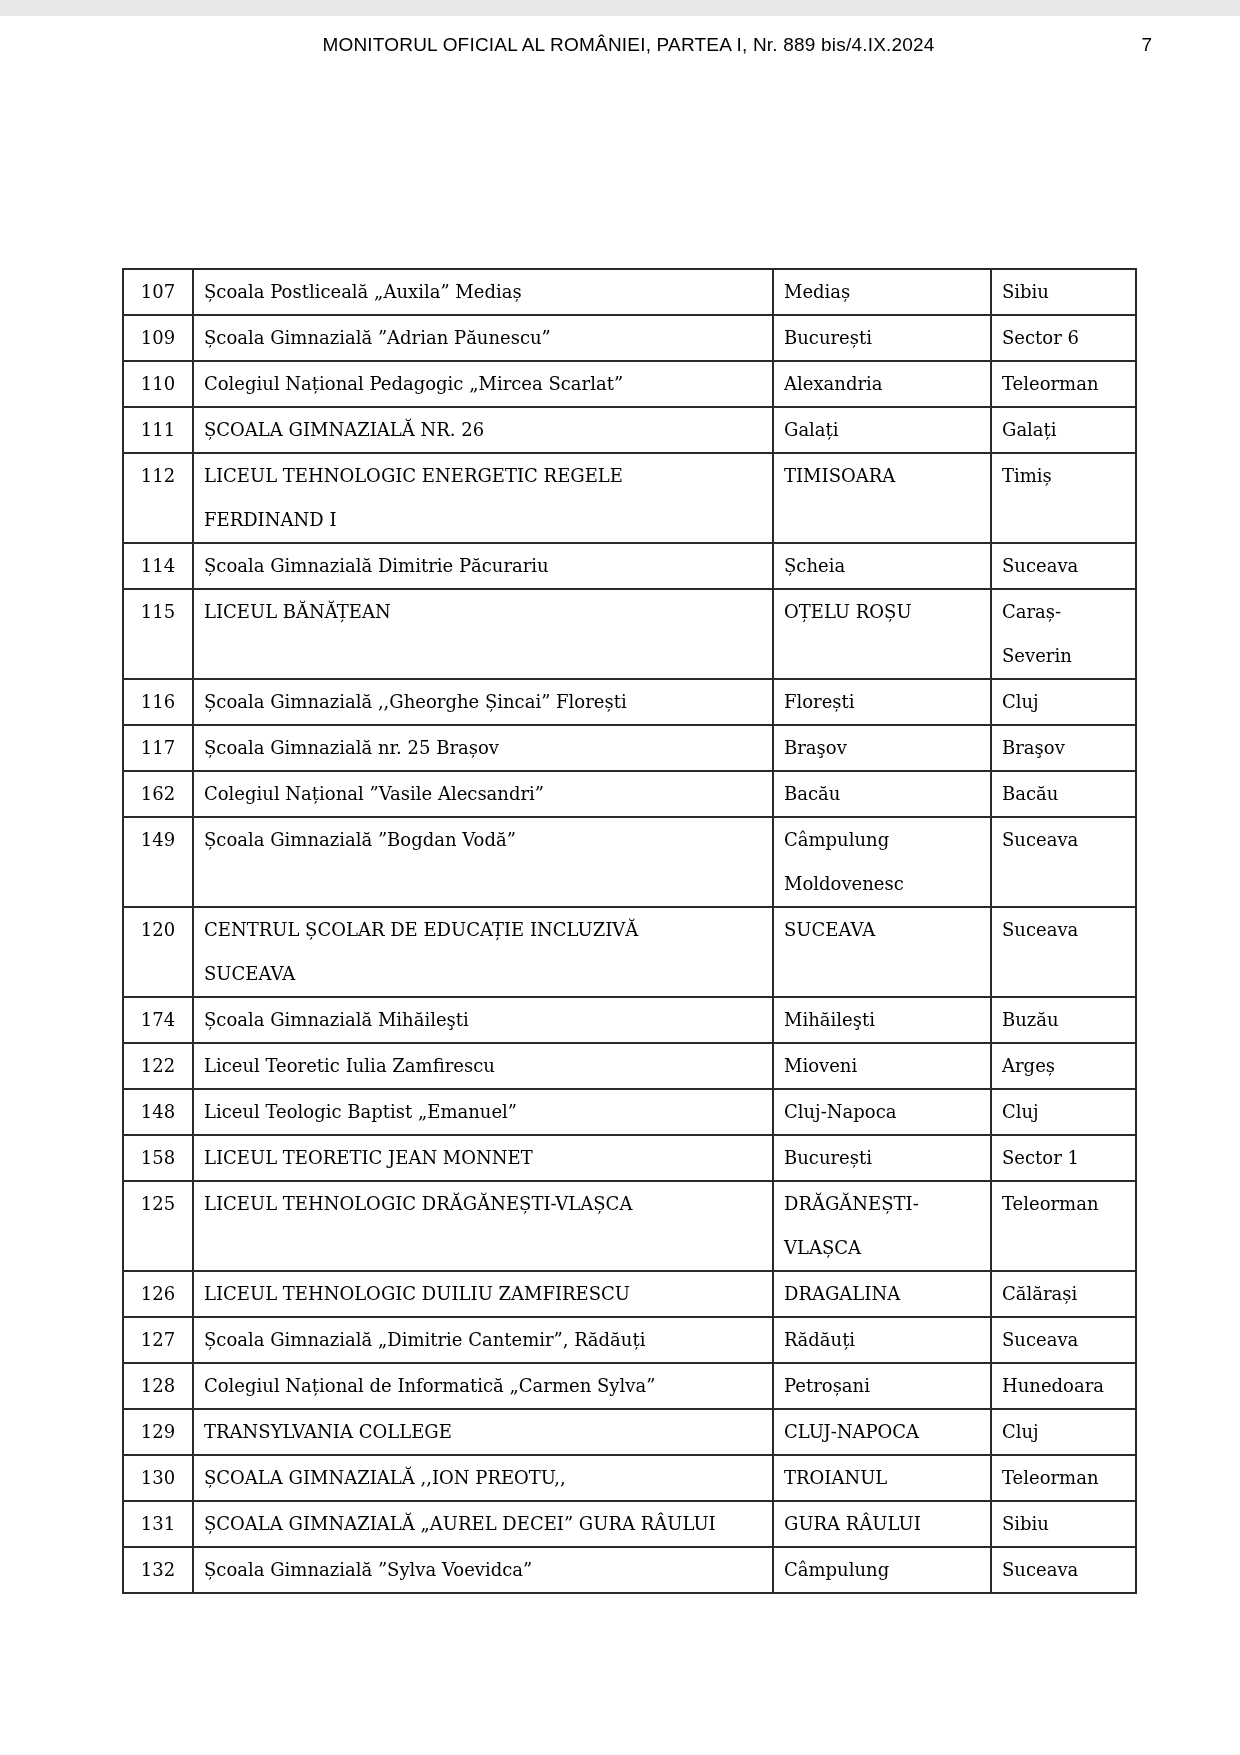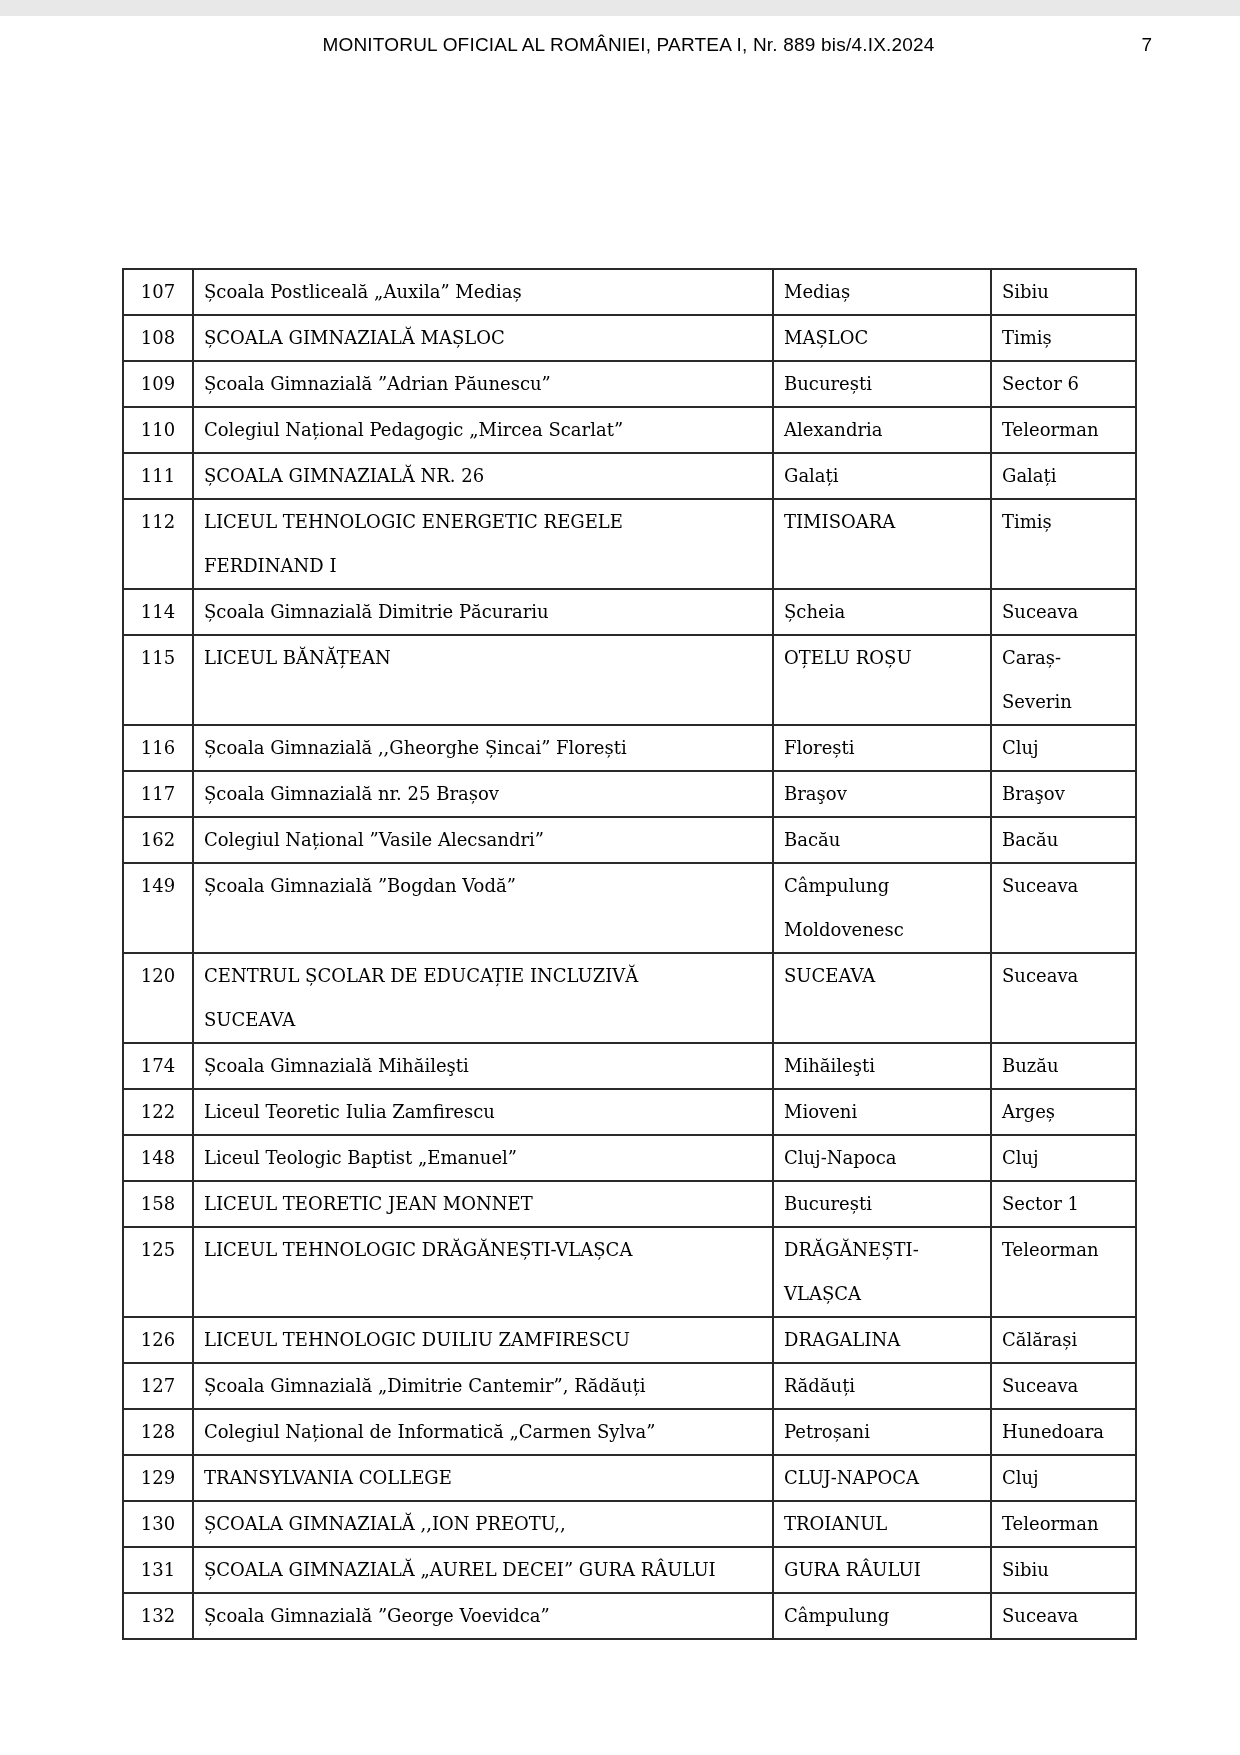--- a/index.html
+++ b/index.html
@@ -82,26 +82,20 @@
       <col style="width:145px">
     </colgroup>
     <tbody id="table-body">
         <tr>
           <td class="col-no">107</td>
           <td class="col-name">Școala Postliceală „Auxila” Mediaș</td>
           <td class="col-city">Mediaș</td>
           <td class="col-county">Sibiu</td>
         </tr>
         <tr>
-          <td class="col-no">108</td>
-          <td class="col-name">ȘCOALA GIMNAZIALĂ MAȘLOC</td>
-          <td class="col-city">MAȘLOC</td>
-          <td class="col-county">Timiș</td>
-        </tr>
-        <tr>
           <td class="col-no">109</td>
           <td class="col-name">Școala Gimnazială ”Adrian Păunescu”</td>
           <td class="col-city">București</td>
           <td class="col-county">Sector 6</td>
         </tr>
         <tr>
           <td class="col-no">110</td>
           <td class="col-name">Colegiul Național Pedagogic „Mircea Scarlat”</td>
           <td class="col-city">Alexandria</td>
           <td class="col-county">Teleorman</td>
@@ -226,20 +220,20 @@
           <td class="col-county">Teleorman</td>
         </tr>
         <tr>
           <td class="col-no">131</td>
           <td class="col-name">ȘCOALA GIMNAZIALĂ „AUREL DECEI” GURA RÂULUI</td>
           <td class="col-city">GURA RÂULUI</td>
           <td class="col-county">Sibiu</td>
         </tr>
         <tr>
           <td class="col-no">132</td>
-          <td class="col-name">Școala Gimnazială ”George Voevidca”</td>
+          <td class="col-name">Școala Gimnazială ”Sylva Voevidca”</td>
           <td class="col-city">Câmpulung</td>
           <td class="col-county">Suceava</td>
         </tr>
       </tbody>
   </table>
 
 </div>
 
 </body></html>

